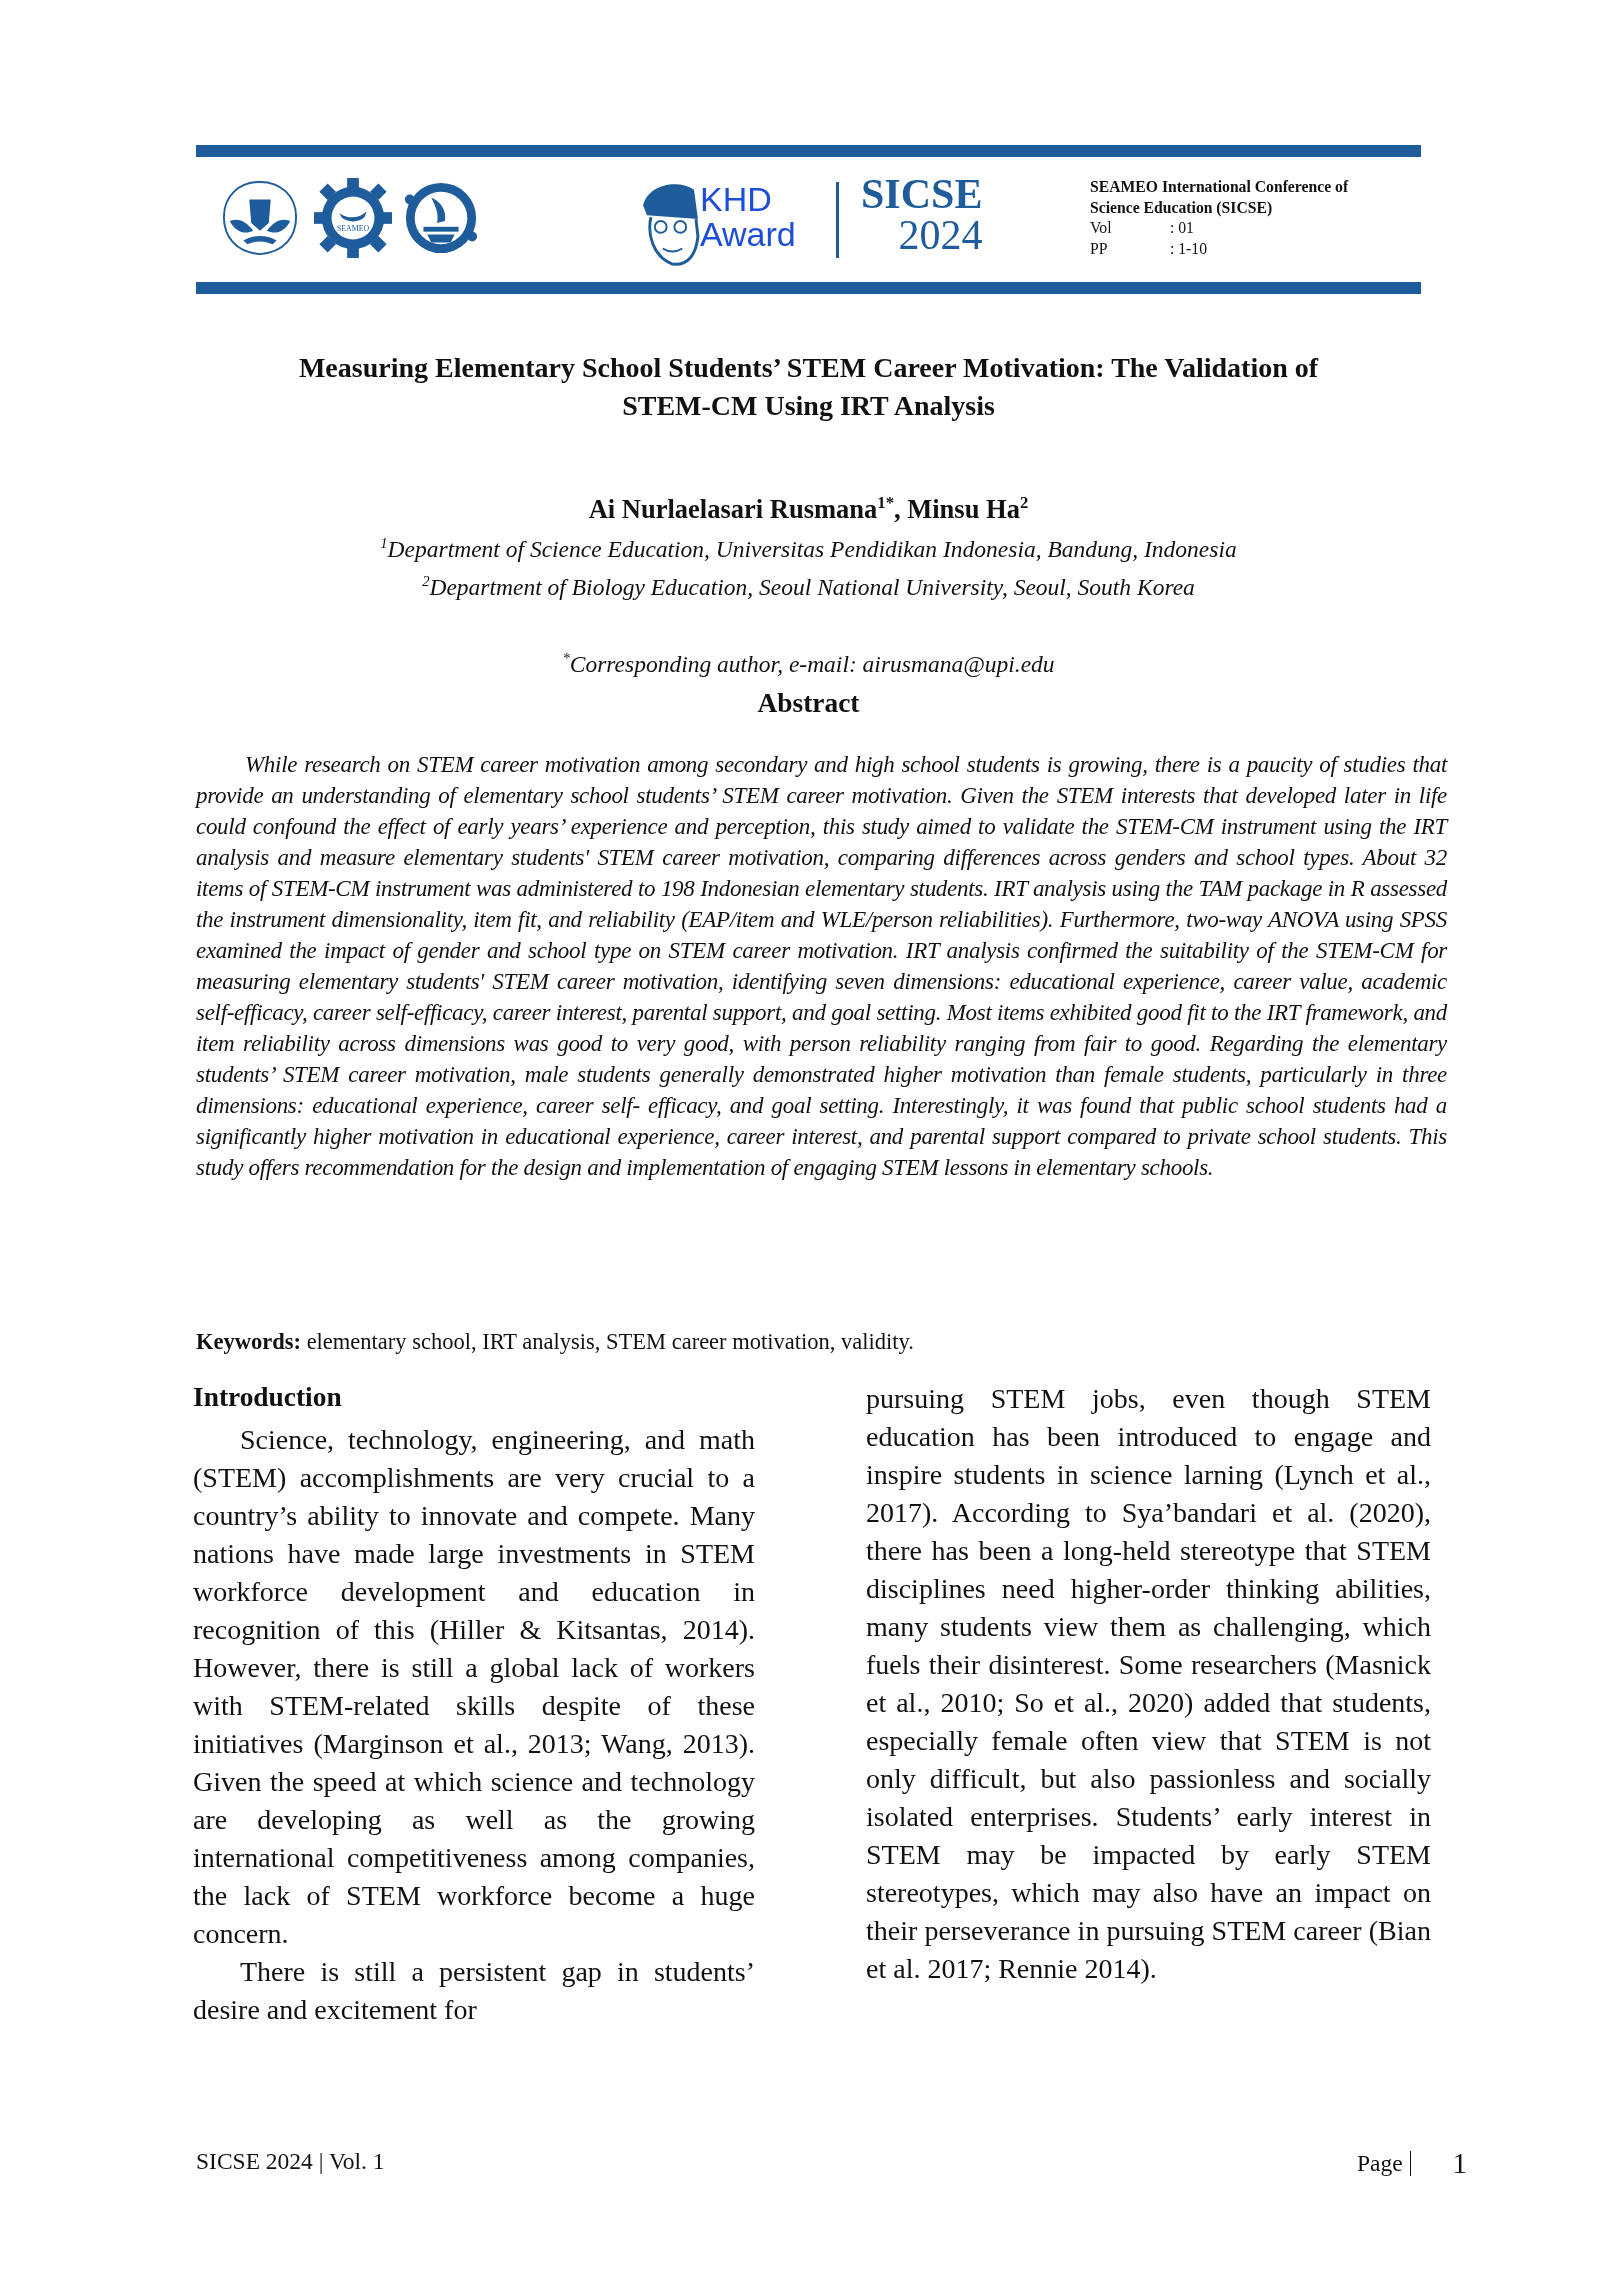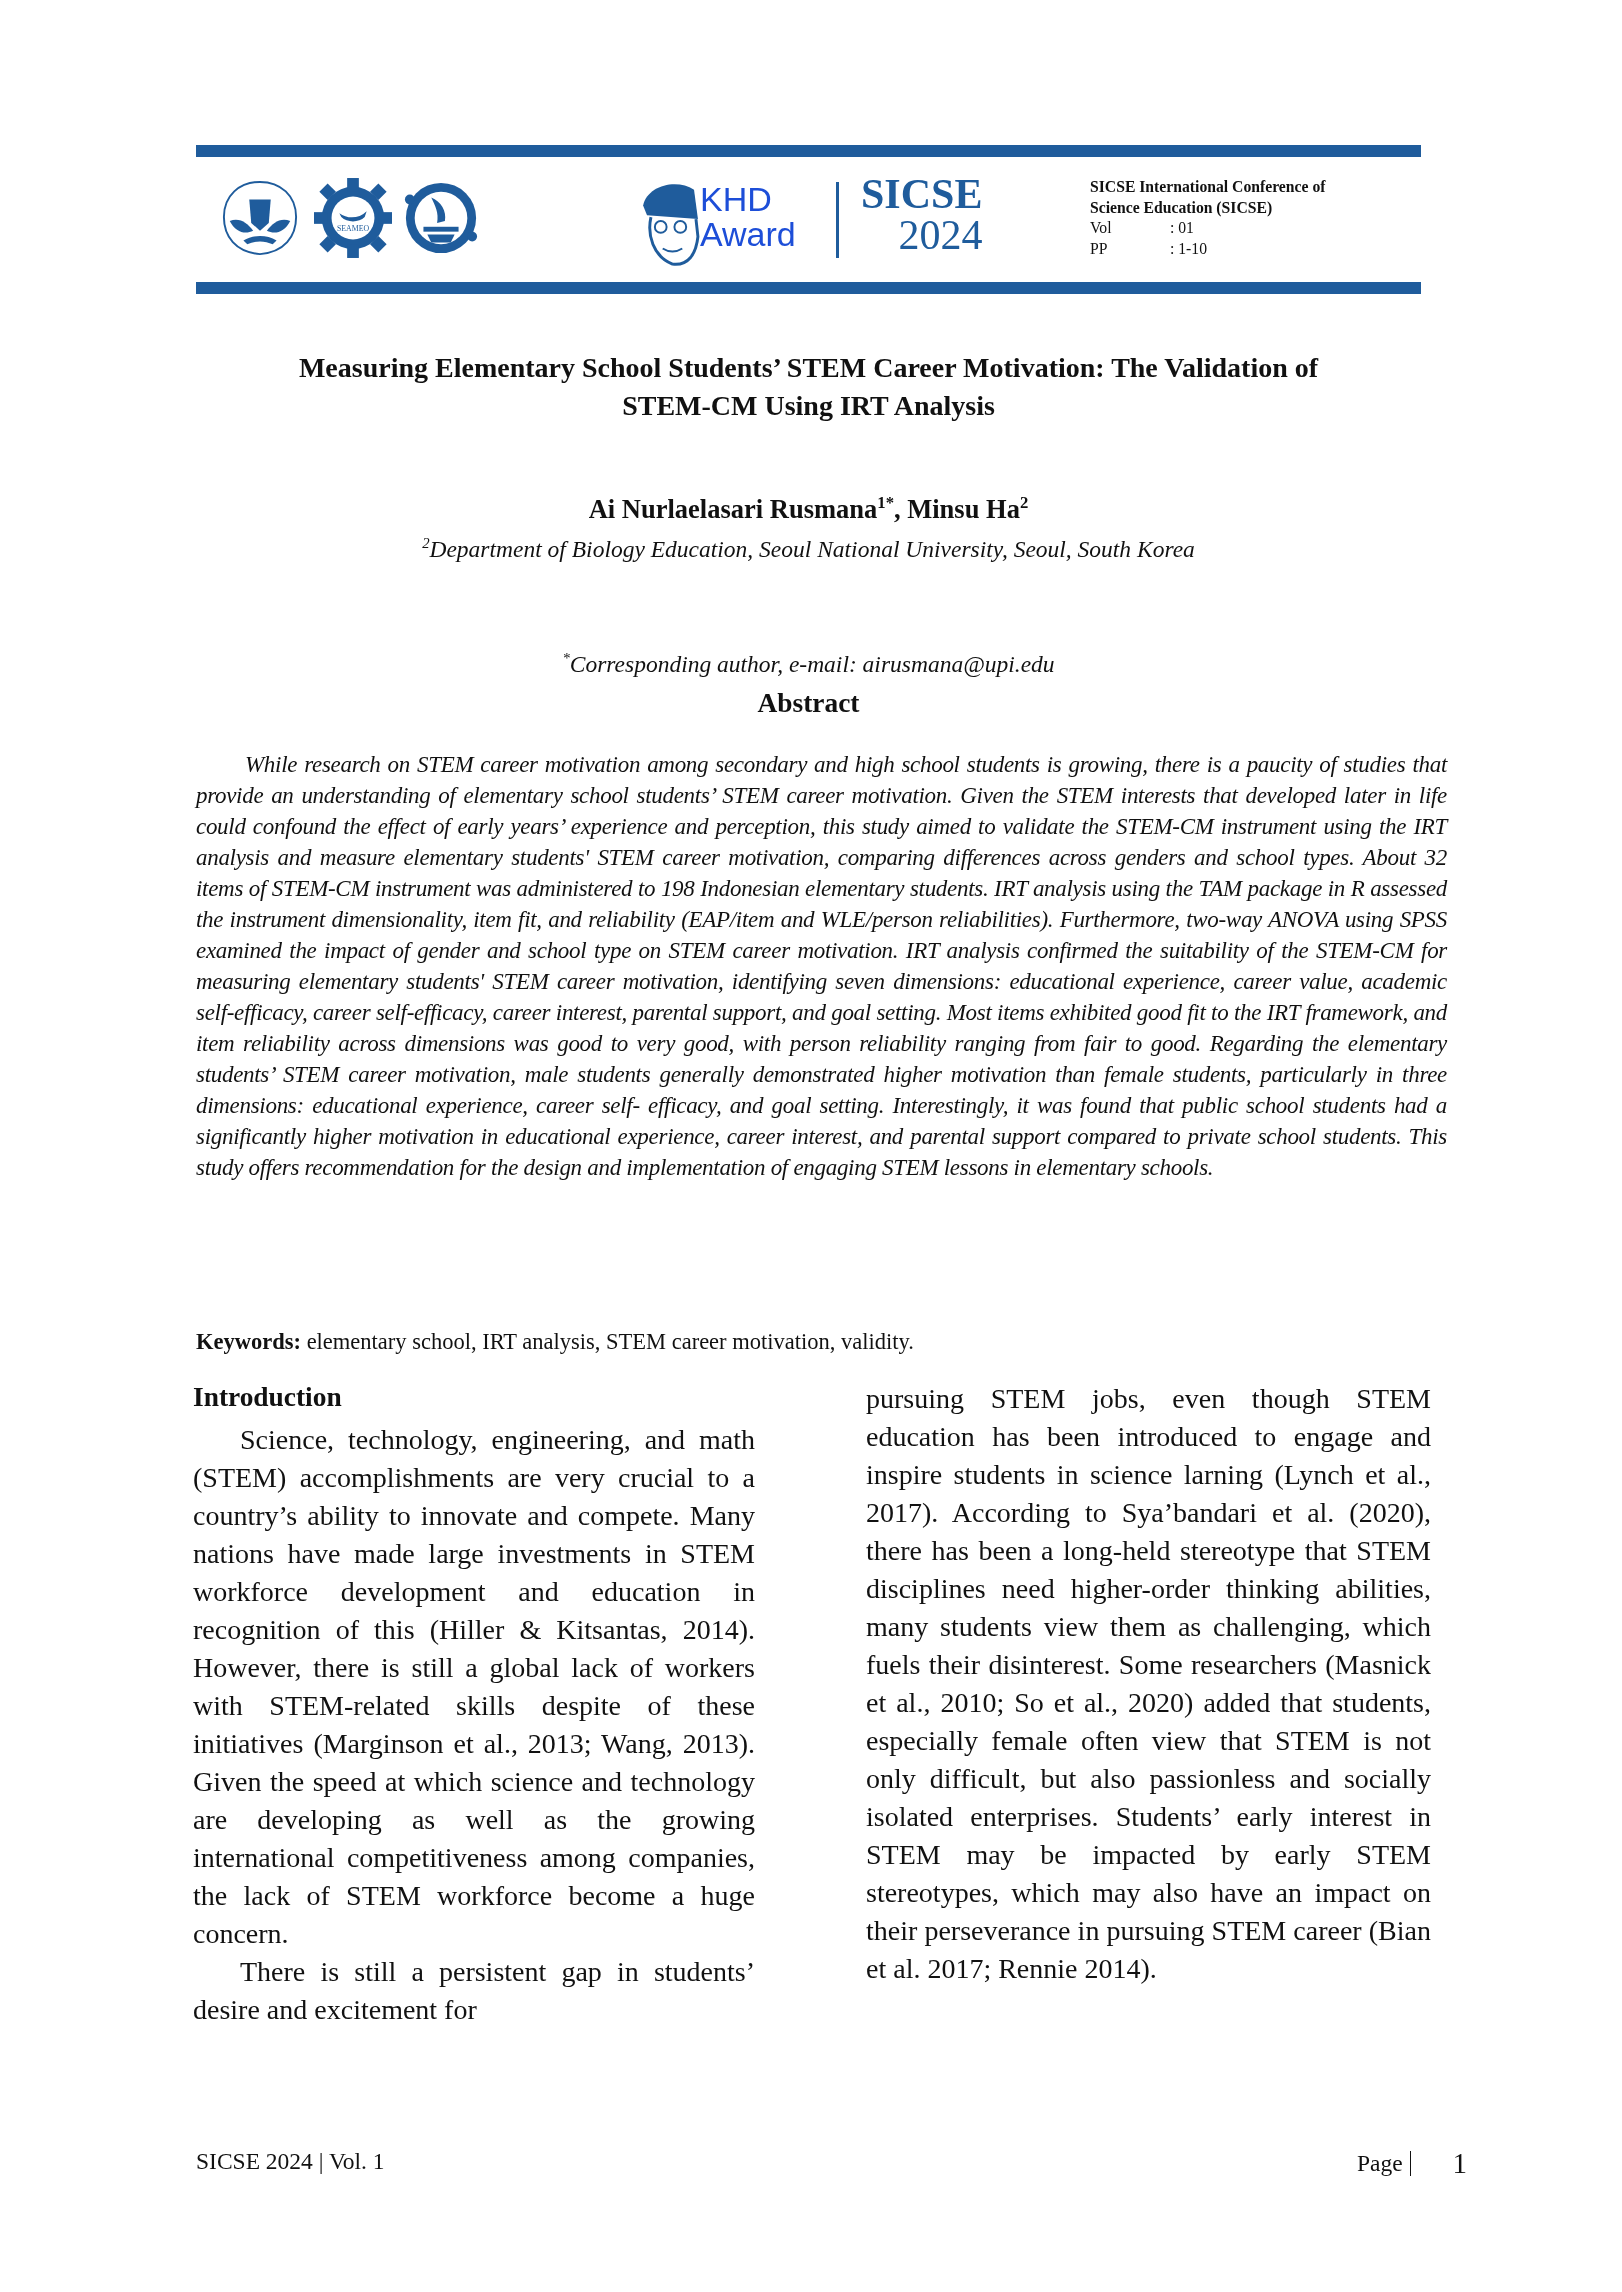--- a/index.html
+++ b/index.html
@@ -114,21 +114,21 @@
   <div>KHD</div>
   <div>Award</div>
 </div>
 <div class="vsep"></div>
 <div class="sicse">
   <div class="l1">SICSE</div>
   <div>2024</div>
 </div>
 
 <div class="conf">
-  <div class="nm">SICSE International Conference of</div>
+  <div class="nm">SEAMEO International Conference of</div>
   <div class="nm">Science Education (SICSE)</div>
   <div class="row">
     <span class="k">Vol</span>
     <span>: 01</span>
   </div>
   <div class="row">
     <span class="k">PP</span>
     <span>: 1-10</span>
   </div>
 </div>
@@ -138,20 +138,21 @@
 <div class="title">
   <div>Measuring Elementary School Students’ STEM Career Motivation: The Validation of</div>
   <div>STEM-CM Using IRT Analysis</div>
 </div>
 
 <div class="authors">
   <span>Ai Nurlaelasari Rusmana</span><sup>1*</sup><span>, </span><span>Minsu Ha</span><sup>2</sup>
 </div>
 
 <div class="affil">
+  <div><sup>1</sup><span>Department of Science Education, Universitas Pendidikan Indonesia, Bandung, Indonesia</span></div>
   <div><sup>2</sup><span>Department of Biology Education, Seoul National University, Seoul, South Korea</span></div>
 </div>
 
 <div class="corr">
   <sup>*</sup><span>Corresponding author, e-mail: airusmana@upi.edu</span>
 </div>
 
 <div class="abs-head">Abstract</div>
 <p class="abs-body" style="margin:0;">While research on STEM career motivation among secondary and high school students is growing, there is a paucity of studies that provide an understanding of elementary school students’ STEM career motivation. Given the STEM interests that developed later in life could confound the effect of early years’ experience and perception, this study aimed to validate the STEM-CM instrument using the IRT analysis and measure elementary students' STEM career motivation, comparing differences across genders and school types. About 32 items of STEM-CM instrument was administered to 198 Indonesian elementary students. IRT analysis using the TAM package in R assessed the instrument dimensionality, item fit, and reliability (EAP/item and WLE/person reliabilities). Furthermore, two-way ANOVA using SPSS examined the impact of gender and school type on STEM career  motivation. IRT analysis confirmed the suitability of the STEM-CM for measuring elementary students' STEM career motivation, identifying seven dimensions: educational experience, career value, academic self-efficacy, career self-efficacy, career interest, parental support, and goal setting. Most items exhibited good fit to the IRT framework, and item reliability across dimensions was good to very good, with person reliability ranging from fair to good. Regarding the elementary students’ STEM career motivation, male students generally demonstrated higher motivation than female students, particularly in three dimensions: educational experience, career self- efficacy, and goal setting. Interestingly, it was found that public school students had a significantly higher motivation in educational experience, career interest, and parental support compared to private school students. This study offers recommendation for the design and implementation of engaging STEM lessons in elementary schools.</p>
 

